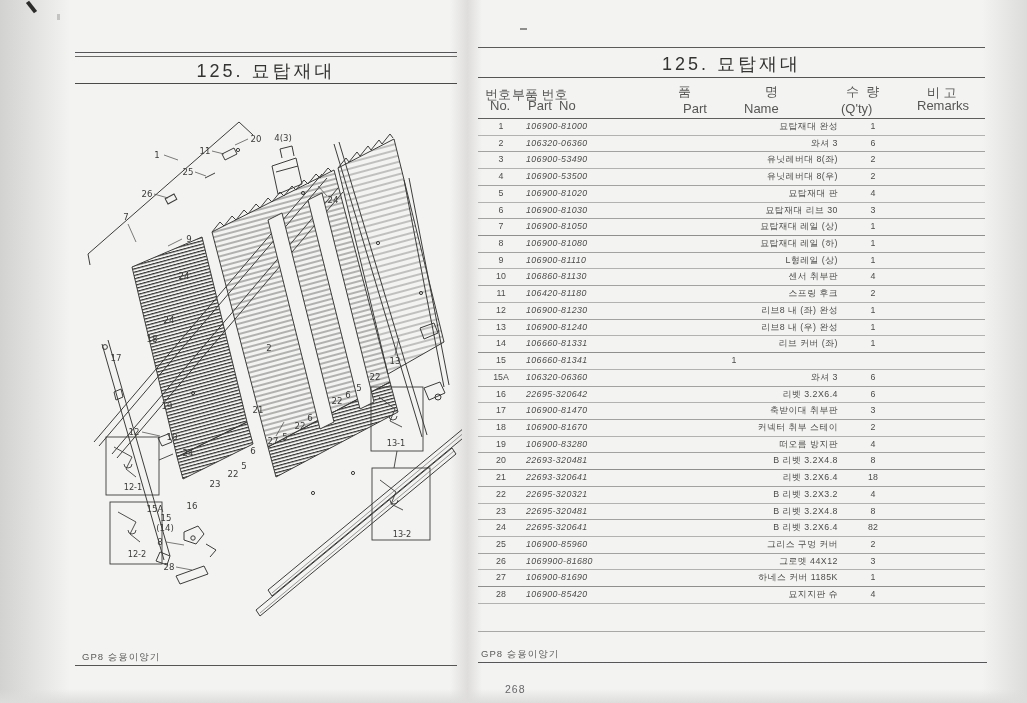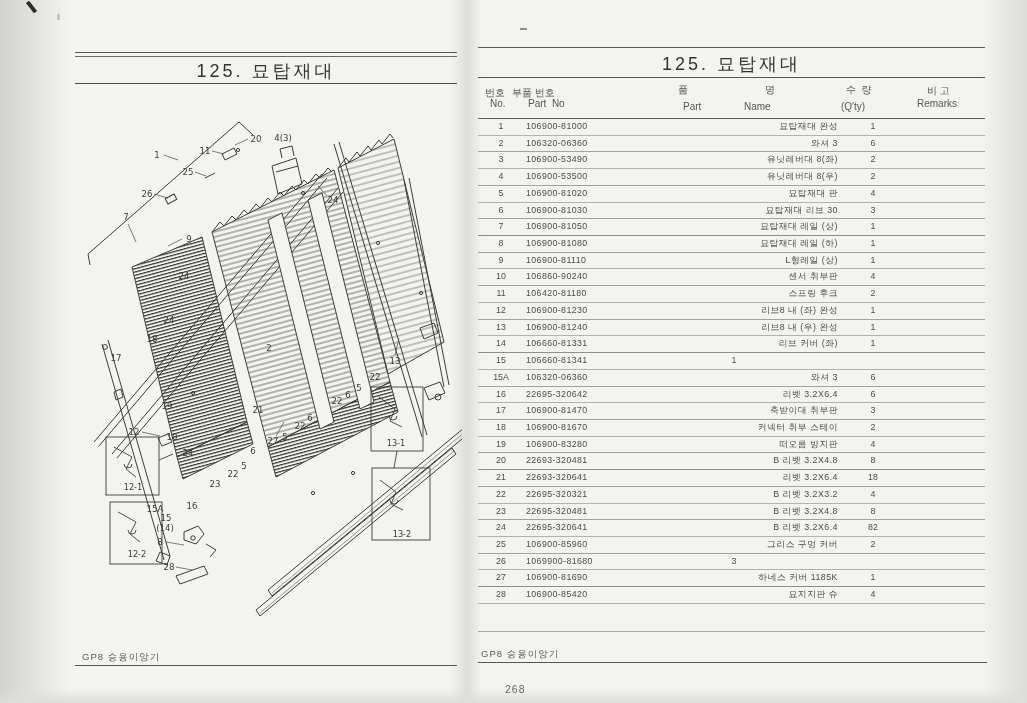--- a/index.html
+++ b/index.html
@@ -26,29 +26,29 @@
   #diagram{position:absolute;left:72px;top:92px;}
 
   
   .rp{position:absolute;left:478px;top:40px;width:510px;}
   .rp-topline{position:absolute;left:0;top:7px;width:507px;border-top:1.2px solid #5a5a58;}
   .rp-title{position:absolute;left:0;top:12px;width:507px;text-align:center;
             font-size:18px;letter-spacing:3px;color:#333331;}
   .rp-mark{position:absolute;left:42px;top:-12px;width:7px;height:2px;background:#8e8e8c;}
 
   .ptable{position:absolute;left:0;top:37px;width:507px;border-top:1.3px solid #555553;}
-  .thead{position:relative;height:40px;border-bottom:1.2px solid #5e5e5c;font-size:10px;color:#56565z;}
+  .thead{position:relative;height:40px;border-bottom:1.2px solid #5e5e5c;font-size:13px;color:#56565z;}
   .thead span{position:absolute;white-space:pre;color:#565654;}
   .tbody .trow{display:grid;grid-template-columns:46px 106px 208px 70px 77px;
                height:15.72px;line-height:15.7px;font-size:8.8px;color:#4c4c4a;
                border-bottom:1px solid #b2b2b0;}
   .tbody .trow:nth-child(2n){border-bottom-color:#a2a2a0;}
   .tbody .trow:nth-child(7n){border-bottom-color:#8f8f8d;}
   .c-no{text-align:center;}
-  .c-pn{padding-left:2px;letter-spacing:0.4px;white-space:pre;}
+  .c-pn{padding-left:2px;letter-spacing:0.4px;white-space:pre;font-style:italic;}
   .c-nm{padding-left:2px;letter-spacing:0.5px;white-space:pre;text-align:right;}
   .c-qt{text-align:center;}
   .c-rm{text-align:center;}
   .t-underline{position:absolute;left:0;top:553px;width:507px;border-top:1px solid #a8a8a6;}
   .rp-footer-line{position:absolute;left:0;top:622px;width:509px;border-top:1.3px solid #55555a;}
   .rp-footer-text{position:absolute;left:3px;top:608px;font-size:9.5px;letter-spacing:1px;color:#5a5a58;}
   .page-number{position:absolute;left:505px;top:683px;font-size:10.5px;color:#66666a;letter-spacing:1px;}
 
   svg text{font-family:"DejaVu Sans","Liberation Sans",sans-serif;font-size:8.6px;fill:#3b3b39;}
   svg .boxed-label{font-size:8.2px;}
@@ -309,21 +309,21 @@
           </div>
           <div class="trow">
             <div class="c-no">9</div>
             <div class="c-pn">106900-81110</div>
             <div class="c-nm">L형레일 (상)</div>
             <div class="c-qt">1</div>
             <div class="c-rm"></div>
           </div>
           <div class="trow">
             <div class="c-no">10</div>
-            <div class="c-pn">106860-90240</div>
+            <div class="c-pn">106860-81130</div>
             <div class="c-nm">센서 취부판</div>
             <div class="c-qt">4</div>
             <div class="c-rm"></div>
           </div>
           <div class="trow">
             <div class="c-no">11</div>
             <div class="c-pn">106420-81180</div>
             <div class="c-nm">스프링 후크</div>
             <div class="c-qt">2</div>
             <div class="c-rm"></div>
@@ -428,20 +428,21 @@
           <div class="trow">
             <div class="c-no">25</div>
             <div class="c-pn">106900-85960</div>
             <div class="c-nm">그리스 구멍 커버</div>
             <div class="c-qt">2</div>
             <div class="c-rm"></div>
           </div>
           <div class="trow">
             <div class="c-no">26</div>
             <div class="c-pn">1069900-81680</div>
+            <div class="c-nm">그로멧 44X12</div>
             <div class="c-qt">3</div>
             <div class="c-rm"></div>
           </div>
           <div class="trow">
             <div class="c-no">27</div>
             <div class="c-pn">106900-81690</div>
             <div class="c-nm">하네스 커버 1185K</div>
             <div class="c-qt">1</div>
             <div class="c-rm"></div>
           </div>

